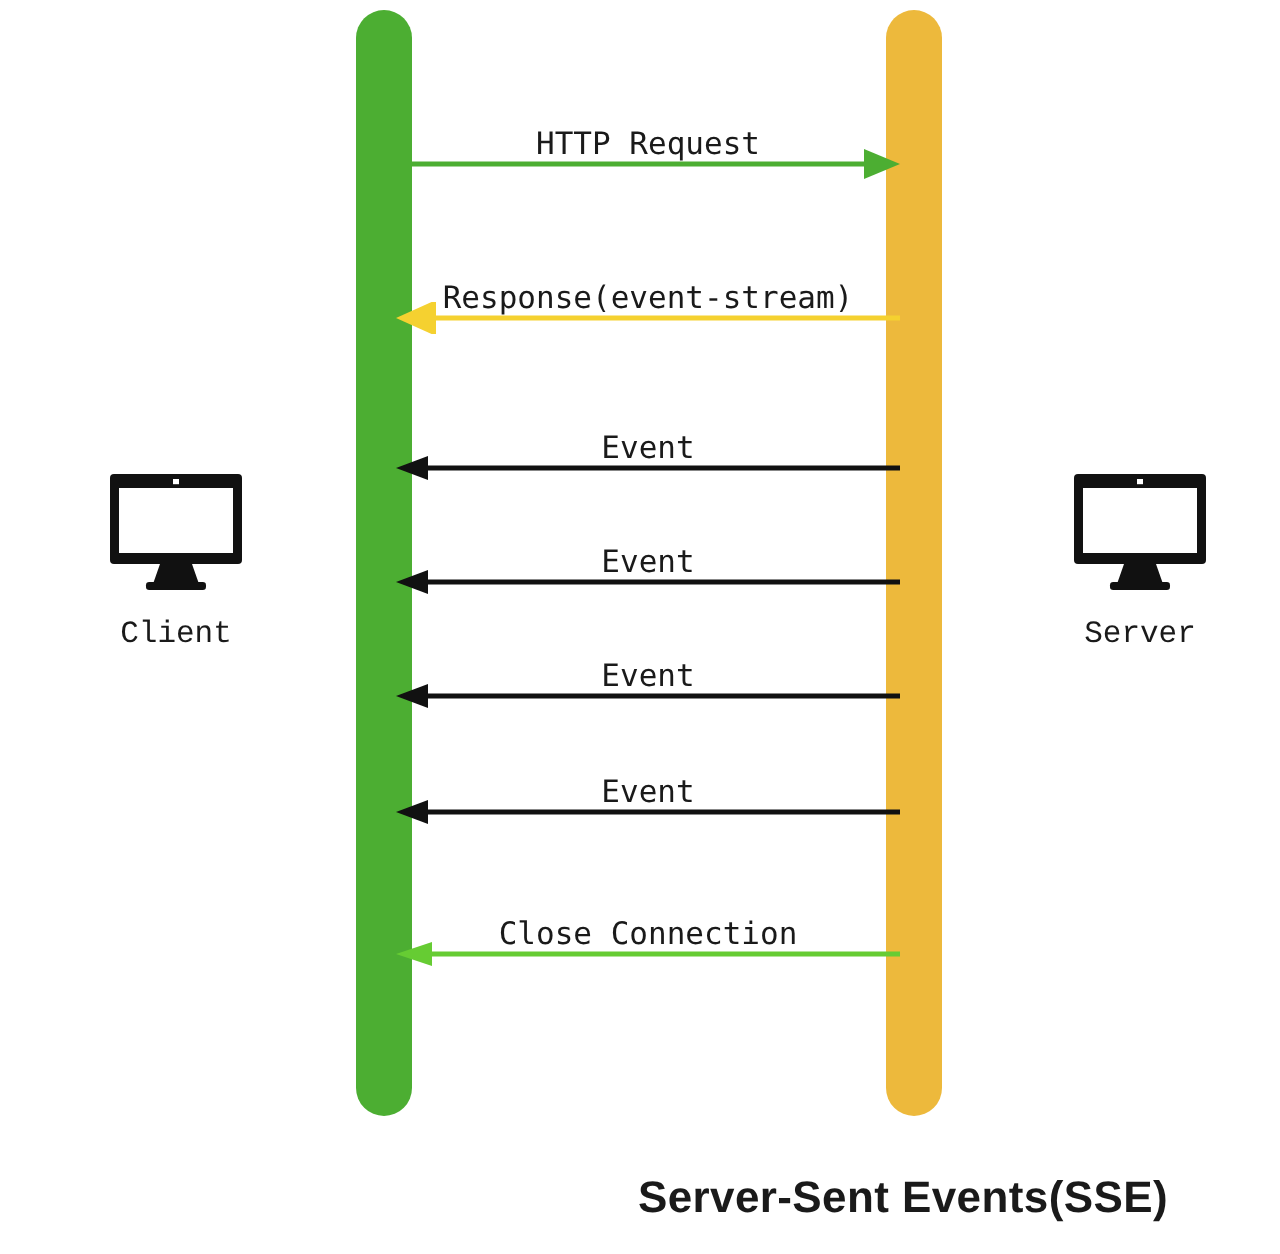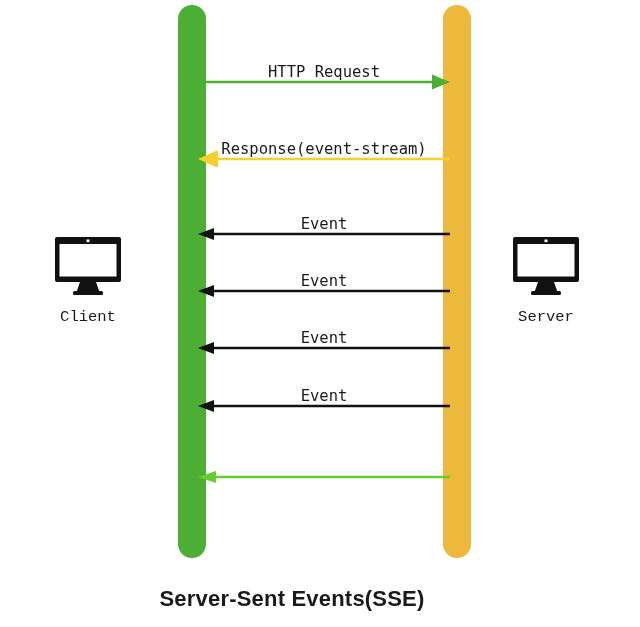--- a/index.html
+++ b/index.html
@@ -66,41 +66,41 @@
     display: block;
   }
 
   
   .endpoint {
     position: absolute;
     width: 140px;
     text-align: center;
   }
   #endpoint-client { left: 18px; top: 236px; }
-  #endpoint-server { left: 476px; top: 236px; }
+  #endpoint-server { left: 500px; top: 236px; }
 
   .monitor-icon {
     display: block;
     margin: 0 auto;
   }
   .endpoint-label {
     margin-top: 14px;
     font-family: Liberation Mono, monospace;
     font-size: 15.5px;
     color: #1a1a1a;
     line-height: 1;
   }
 
   
   #diagram-title {
     position: absolute;
     left: 0;
     top: 586px;
     width: 584px;
-    text-align: center;
+    text-align: right;
     font-family: "Liberation Sans", sans-serif;
     font-weight: bold;
     font-size: 22px;
     letter-spacing: 0.2px;
     color: #1a1a1a;
   }
 </style>
 </head>
 <body>
 
@@ -151,20 +151,21 @@
 
   <div class="message" style="top:388px;height:26px;">
     <div class="msg-label">Event</div>
     <svg class="msg-arrow" viewBox="0 0 256 16">
       <line x1="10" y1="8" x2="254" y2="8" stroke="#111111" stroke-width="2.6"></line>
       <polygon points="2,8 18,2 18,14" fill="#111111"></polygon>
     </svg>
   </div>
 
   <div class="message" style="top:459px;height:26px;">
+    <div class="msg-label">Close Connection</div>
     <svg class="msg-arrow" viewBox="0 0 256 16">
       <line x1="12" y1="8" x2="254" y2="8" stroke="#66CC33" stroke-width="2.4"></line>
       <polygon points="2,8 20,2 20,14" fill="#66CC33"></polygon>
     </svg>
   </div>
 
   <div class="endpoint" id="endpoint-client">
     <svg class="monitor-icon" width="68" height="60" viewBox="0 0 68 60">
       <rect x="1" y="1" width="66" height="45" rx="2" fill="#111111"></rect>
       <rect x="5.5" y="8" width="57" height="32.5" fill="#ffffff"></rect>

